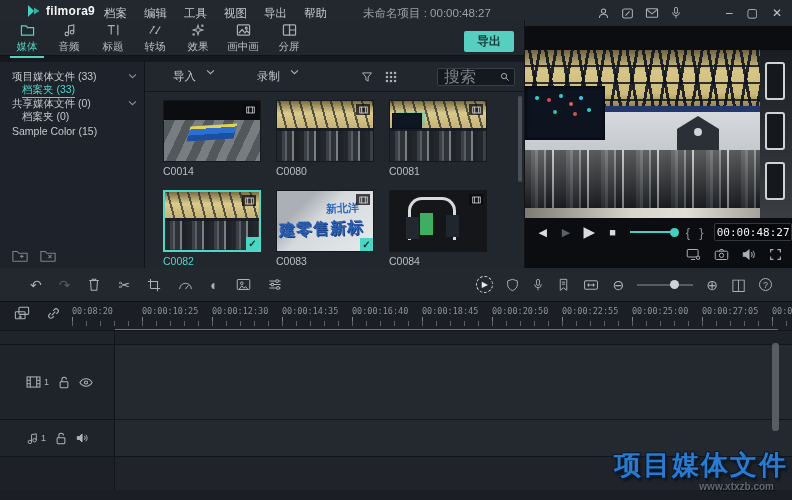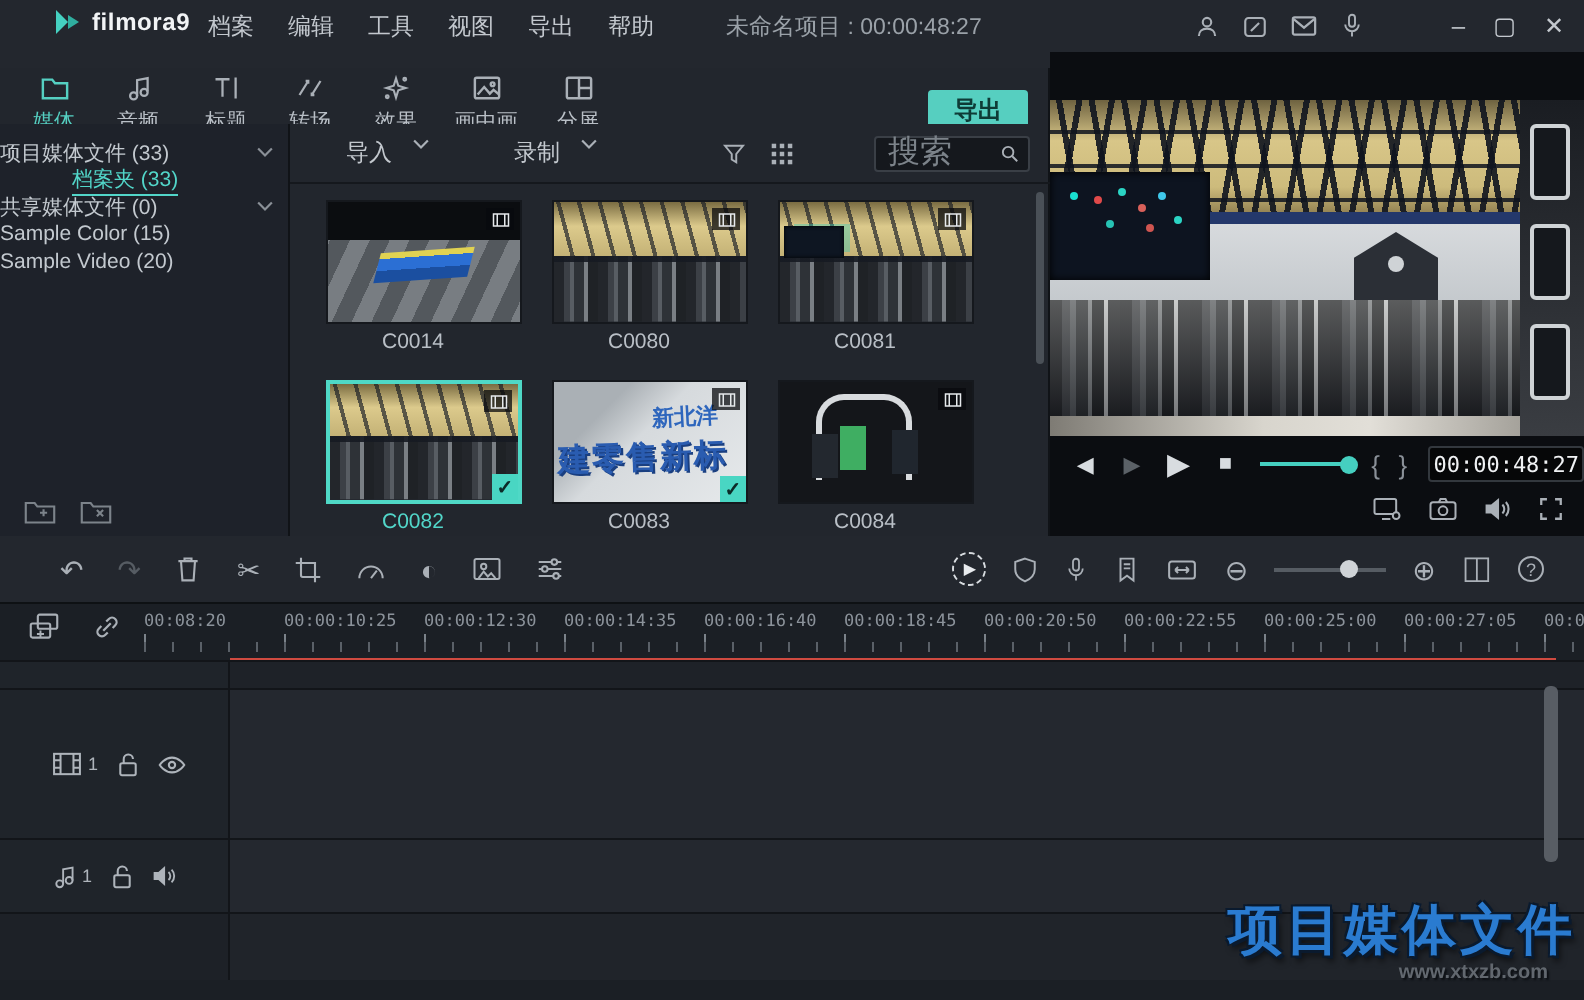--- a/index.html
+++ b/index.html
@@ -11,47 +11,47 @@
   .titlebar{position:absolute;left:0;top:0;width:792px;height:40px;background:#23272e;border-bottom:1px solid #101317;display:flex;align-items:center;}
   .logo{position:absolute;left:28px;top:4px;display:flex;align-items:center;gap:5px;}
   .brand{font-size:12px;font-weight:bold;color:#f2f4f6;letter-spacing:.3px;}
   .menus{position:absolute;left:104px;top:0;height:26px;display:flex;align-items:center;gap:17px;}
   .menus span{font-size:11.5px;color:#c3c8ce;cursor:default;}
   .wintitle{position:absolute;left:363px;top:0;height:26px;display:flex;align-items:center;font-size:11.5px;color:#9aa1a8;}
   .tb-icons{position:absolute;right:110px;top:0;height:26px;display:flex;align-items:center;gap:11px;}
   .win-btns{position:absolute;right:10px;top:0;height:26px;display:flex;align-items:center;gap:14px;}
   .win-btns span{font-size:12px;color:#c3c8ce;}
   
-  .tabbar{position:absolute;left:0;top:34px;width:525px;height:36px;background:#22262d;border-bottom:1px solid #101317;border-right:1px solid #101317;}
+  .tabbar{position:absolute;left:0;top:20px;width:525px;height:36px;background:#22262d;border-bottom:1px solid #101317;border-right:1px solid #101317;}
   .tab{position:absolute;top:3px;width:42px;display:flex;flex-direction:column;align-items:center;gap:2px;font-size:10.5px;color:#b9bfc6;}
   .tab .ti{height:15px;}
   .tab.active{color:#55d0c2;}
   .tab.active .ic{color:#55d0c2;}
   .tab.active::after{content:"";position:absolute;left:4px;right:4px;bottom:-4px;height:2px;background:#55d0c2;}
   .export-btn{position:absolute;left:464px;top:11px;width:50px;height:21px;background:#56cfc0;color:#0e3b36;font-size:12px;font-weight:bold;display:flex;align-items:center;justify-content:center;border-radius:2px;}
   
   .sidebar{position:absolute;left:0;top:62px;width:145px;height:206px;background:#1e222a;border-right:1px solid #101317;}
   .tree{position:absolute;left:0;top:8px;width:145px;}
-  .tree .row{height:13.5px;display:flex;align-items:center;font-size:10.5px;color:#c3c9cf;padding-left:0;position:relative;}
-  .tree .row.ind{padding-left:36px;}
+  .tree .row{height:13.5px;display:flex;align-items:center;font-size:10.5px;color:#c3c9cf;padding-left:12px;position:relative;}
+  .tree .row.ind{padding-left:22px;}
   .tree .row.sel{color:#52d6c9;}
   .tree .row.sel .lbl{border-bottom:1px solid #52d6c9;}
   .tree .chev{position:absolute;right:8px;top:3px;color:#8a9097;}
   .side-bottom{position:absolute;left:12px;bottom:6px;display:flex;gap:12px;color:#7c838a;}
   
   .media{position:absolute;left:145px;top:62px;width:380px;height:206px;background:#22262d;border-right:1px solid #101317;}
   .media-toolbar{position:absolute;left:0;top:0;width:380px;height:30px;border-bottom:1px solid #15181d;display:flex;align-items:center;}
   .dd{display:flex;align-items:flex-start;gap:10px;font-size:11.5px;color:#c3c8ce;}
   .search{position:absolute;right:10px;top:6px;width:78px;height:18px;background:#15181d;border:1px solid #3a3f46;border-radius:2px;display:flex;align-items:center;padding:0 4px;}
   .search input{flex:1;min-width:0;background:transparent;border:0;outline:0;color:#c3c8ce;font-size:16px;}
   .search input::placeholder{color:#7c838a;}
   .mitem{position:absolute;width:98px;}
   .mthumb{position:relative;width:98px;height:62px;background:#30343b;overflow:hidden;border:1px solid #15181d;}
   .mitem.sel .mthumb{border:2px solid #4fd8c6;}
-  .mlabel{margin-top:3px;font-size:10.5px;color:#b9bfc6;margin-left:28px;}
+  .mlabel{margin-top:3px;font-size:10.5px;color:#b9bfc6;}
   .mitem.sel .mlabel{color:#52d6c9;}
   .film-badge{position:absolute;top:3px;right:3px;width:14px;height:11px;background:rgba(8,10,13,.75);display:flex;align-items:center;justify-content:center;color:#e6e9ec;}
   .check-badge{position:absolute;bottom:0;right:0;width:13px;height:13px;background:#49d6c3;color:#0c2b28;font-size:10px;font-weight:bold;display:flex;align-items:center;justify-content:center;}
   
   .v-crowd{background:
     linear-gradient(180deg,rgba(20,24,32,.0) 0 42%,rgba(22,26,34,.9) 42% 50%,rgba(0,0,0,0) 50%),
     repeating-linear-gradient(105deg,rgba(25,30,40,0) 0 9px,rgba(25,30,40,.8) 9px 11px),
     repeating-linear-gradient(90deg,#23262b 0 5px,#3c4046 5px 8px,#585d63 8px 10px,#2e3237 10px 15px,#7a7f84 15px 17px,#1f2226 17px 22px);
     background-size:100% 100%,100% 45%,100% 58%;
     background-position:0 0,0 0,0 100%;background-repeat:no-repeat;}
@@ -270,25 +270,25 @@
         <span class="lbl">档案夹 (33)</span>
       </div>
       <div class="row">
         <span class="lbl">共享媒体文件 (0)</span>
         <span class="chev">
             <svg width="9" height="6" viewBox="0 0 10 7" fill="none" stroke="currentColor" stroke-width="1.3">
               <path d="M1 1.5l4 4 4-4"></path>
             </svg>
           </span>
       </div>
+      <div class="row ind">
+        <span class="lbl">档案夹 (0)</span>
+      </div>
       <div class="row">
         <span class="lbl">Sample Color (15)</span>
-      </div>
-      <div class="row">
-        <span class="lbl">Sample Video (20)</span>
       </div>
     </div>
     <div class="side-bottom">
       <span>
           <svg width="16" height="13" viewBox="0 0 18 14" fill="none" stroke="currentColor" stroke-width="1.2">
             <path d="M1 2.5h5l1.5 2H17v9H1z"></path>
             <path d="M9 8h4M11 6v4"></path>
           </svg>
         </span>
       <span>

